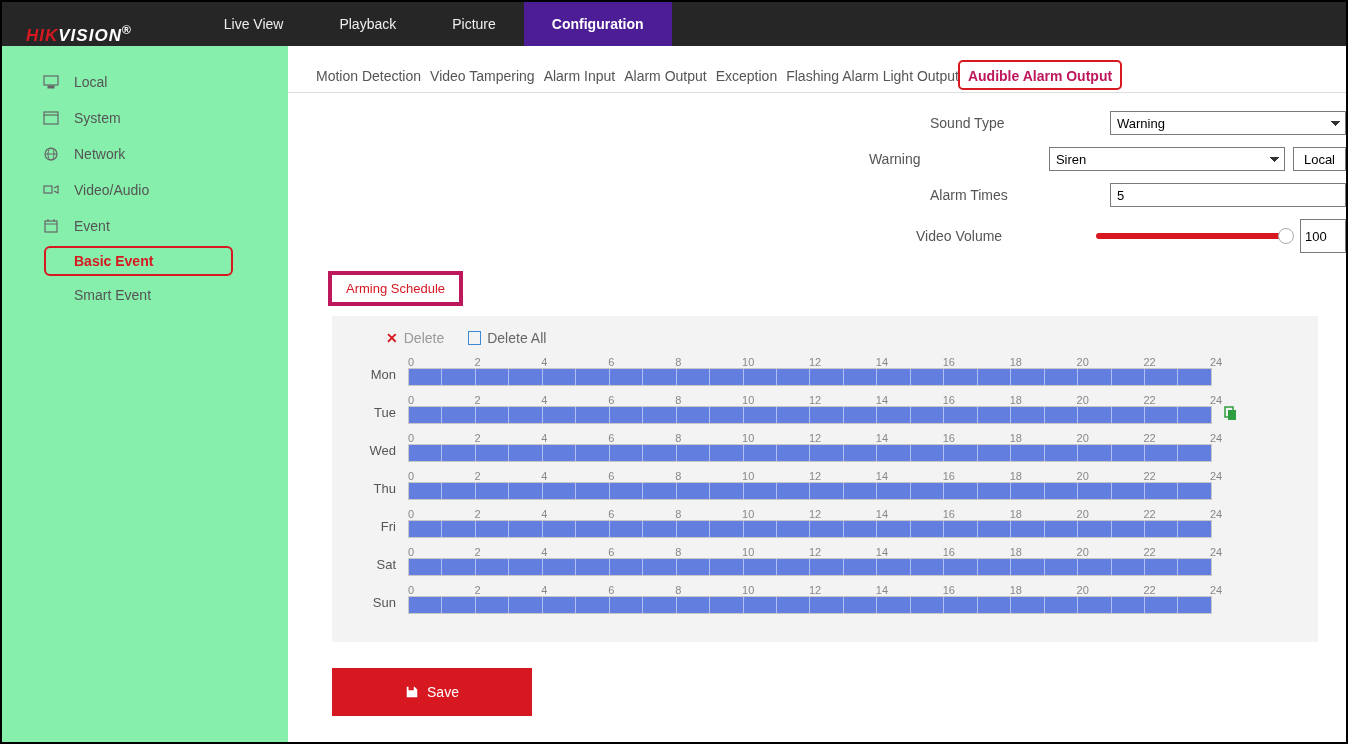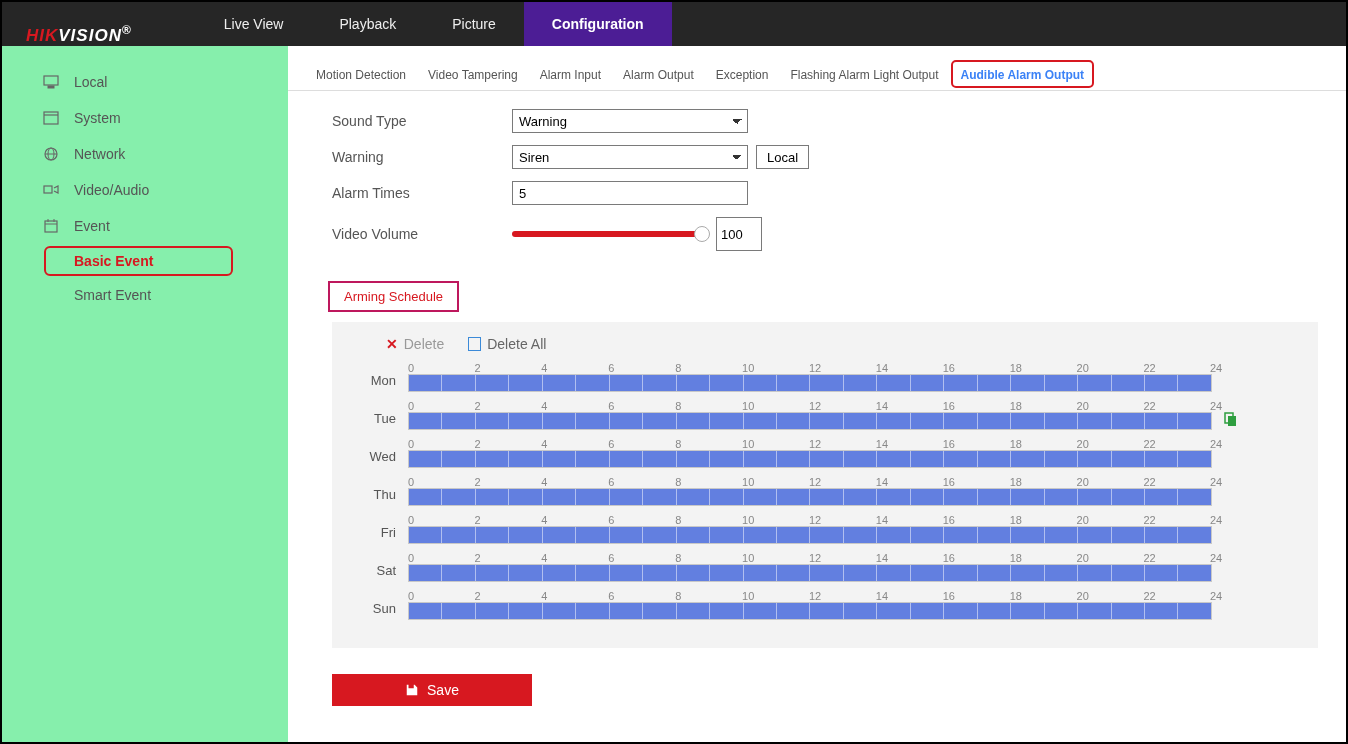--- a/index.html
+++ b/index.html
@@ -16,38 +16,38 @@
 
 .layout { display: flex; height: calc(100% - 44px); }
 .sidebar { width: 286px; background: #86efac; padding-top: 18px; }
 .side-item { display: flex; align-items: center; padding: 9px 0 9px 40px; color: #555; font-size: 14px; cursor: pointer; }
 .side-item .ico { width: 18px; height: 18px; margin-right: 14px; display: inline-flex; align-items: center; justify-content: center; }
 .side-item.sub { padding-left: 72px; font-size: 14px; position: relative; }
 .side-item.sub.active { color: #d71820; font-weight: bold; }
 .side-item.sub .hl-box { position: absolute; left: 42px; top: 2px; right: 55px; bottom: 2px; border: 2px solid #d71820; border-radius: 6px; pointer-events: none; }
 
 .content { flex: 1; background: #fff; padding: 0 0 0 0; position: relative; overflow: hidden; }
-.tabs { display: flex; gap: 22px; padding: 22px 0 8px 28px; border-bottom: 1px solid #ddd; font-size: 12px; color: #555; }
+.tabs { display: flex; gap: 9px; padding: 22px 0 8px 28px; border-bottom: 1px solid #ddd; font-size: 14px; color: #555; }
 .tab { cursor: pointer; white-space: nowrap; }
-.tab.active { color: #3b82f6; font-weight: bold; position: relative; }
+.tab.active { color: #be185d; font-weight: bold; position: relative; }
 .tab.active .tab-hl { position: absolute; left: -10px; right: -10px; top: -8px; bottom: -6px; border: 2px solid #d71820; border-radius: 5px; pointer-events: none; }
 
 .form { padding: 18px 0 0 44px; }
-.form-row { display: flex; align-items: center; margin-bottom: 12px; font-size: 14px; color: #555; }
+.form-row { display: flex; align-items: center; margin-bottom: 12px; font-size: 14px; color: #555; justify-content: flex-end; }
 .form-row .lbl { width: 180px; }
 .sel, .inp { border: 1px solid #7a7a7a; background: #fff; font-size: 13px; height: 24px; padding: 0 6px; }
 .sel { width: 236px; appearance: none; background-image: linear-gradient(45deg, transparent 50%, #333 50%), linear-gradient(135deg, #333 50%, transparent 50%); background-position: right 10px top 9px, right 5px top 9px; background-size: 5px 5px; background-repeat: no-repeat; }
 .inp { width: 236px; }
 .btn-test { margin-left: 8px; border: 1px solid #7a7a7a; background: #fff; height: 24px; padding: 0 10px; font-size: 13px; cursor: pointer; }
 .slider-wrap { display: flex; align-items: center; }
 .slider-track { width: 190px; height: 6px; background: #d71820; border-radius: 3px; position: relative; }
 .slider-thumb { position: absolute; right: -8px; top: -5px; width: 16px; height: 16px; background: #fff; border: 1px solid #aaa; border-radius: 50%; cursor: pointer; }
 .slider-val { border: 1px solid #7a7a7a; width: 46px; height: 22px; margin-left: 14px; font-size: 13px; padding: 16px 4px; }
 
-.sched-tab { display: inline-block; border: 2px solid #be185d; color: #d71820; padding: 6px 14px; font-size: 13px; margin-left: -4px; margin-top: 18px; }
+.sched-tab { display: inline-block; border: 4px solid #be185d; color: #d71820; padding: 6px 14px; font-size: 13px; margin-left: -4px; margin-top: 6px; }
 
 .sched-box { background: #f3f3f3; margin: 10px 28px 0 44px; padding: 14px 20px 20px 20px; }
 .sched-tools { display: flex; gap: 24px; padding: 0 0 10px 34px; align-items: center; font-size: 14px; color: #666; }
 .tool { display: flex; align-items: center; gap: 6px; cursor: pointer; }
 .tool.delete { color: #999; }
 .tool.delete .x { color: #d71820; font-weight: bold; }
 .tool.delete-all .bin { width: 13px; height: 14px; border: 1px solid #3b8ad8; display: inline-block; }
 
 .week-row { display: flex; align-items: flex-end; margin-bottom: 8px; }
 .day-lbl { width: 56px; font-size: 13px; color: #555; text-align: right; padding-right: 12px; padding-bottom: 4px; }
@@ -57,21 +57,21 @@
 .ruler span:first-child { transform: translateX(0); }
 .ruler span:last-child { transform: translateX(-100%); }
 .bar-outer { height: 18px; border: 1px solid #c8c8c8; background: #fff; position: relative; }
 .bar-fill { position: absolute; left: 0; right: 0; top: 0; bottom: 0; background: #627fe0; }
 .ticks { position: absolute; left: 0; right: 0; top: 0; bottom: 0; display: flex; }
 .ticks i { flex: 1; border-right: 1px solid rgba(255,255,255,.5); }
 .ticks i:last-child { border-right: none; }
 .copy-ico { width: 16px; height: 16px; margin-left: 10px; cursor: pointer; align-self: flex-end; margin-bottom: 2px; }
 .copy-ico svg { display:block; }
 
-.save-btn { background: #d71820; color: #fff; border: none; width: 200px; height: 32px; margin: 26px 0 0 44px; display: flex; align-items: center; justify-content: center; gap: 8px; font-size: 14px; cursor: pointer; }
+.save-btn { background: #d71820; color: #fff; border: none; width: 200px; height: 48px; margin: 26px 0 0 44px; display: flex; align-items: center; justify-content: center; gap: 8px; font-size: 14px; cursor: pointer; }
 .save-btn svg { fill: #fff; }
 
 .ico svg { width: 16px; height: 16px; fill: #666; stroke: #666; }
 </style>
 </head>
 <body>
 
 <div class="topbar">
   <div class="logo">
     <span class="hik">HIK</span><span class="vision">VISION</span><span class="r">®</span>

